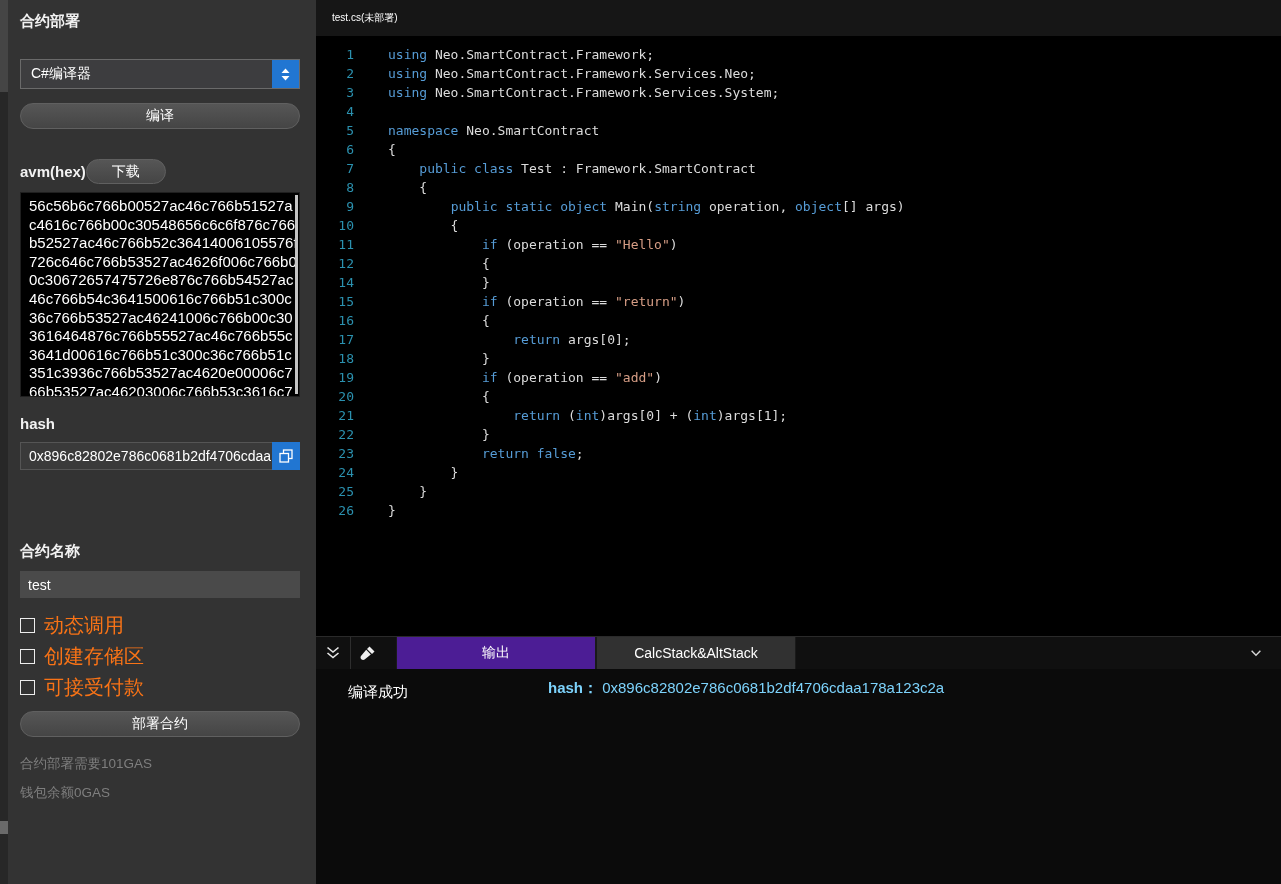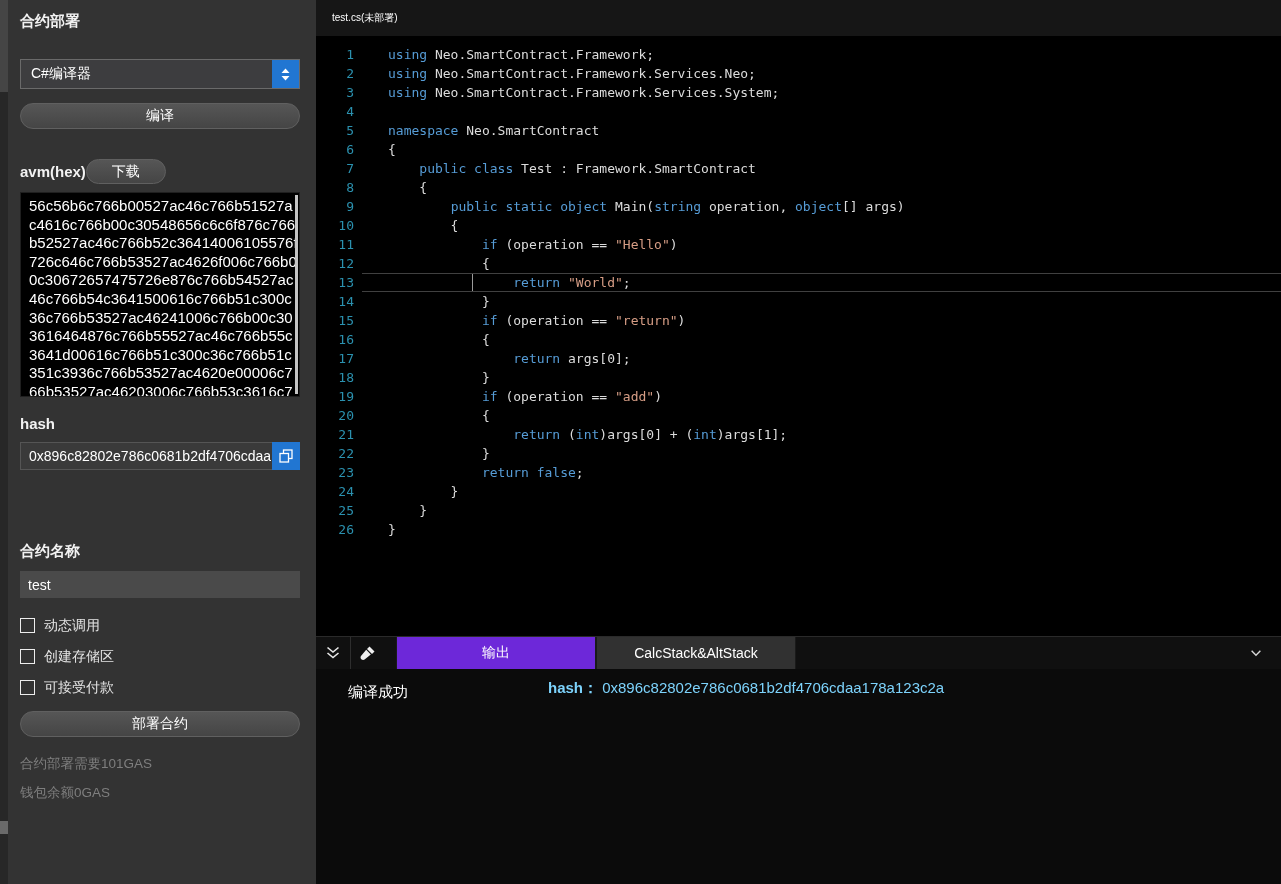--- a/index.html
+++ b/index.html
@@ -47,21 +47,21 @@
   .copy-btn { position:absolute; right:-1px; top:-1px; width:28px; height:28px; background:#2176d2;
     border:none; cursor:pointer; display:flex; align-items:center; justify-content:center; }
 
   .name-label { margin-top:72px; }
   .name-input { margin-top:10px; width:100%; height:27px; background:#4a4a4a; border:none; outline:none;
     color:#ffffff; font-size:14px; font-family:inherit; padding-left:8px; display:block; }
 
   .checks { margin-top:12px; }
   .check-row { display:flex; align-items:center; height:31px; cursor:pointer; }
   .checkbox { width:15px; height:15px; border:1px solid #ededed; background:transparent; margin-right:9px; flex-shrink:0; }
-  .check-label { font-size:14px; color:#e5e5e5; }
+  .check-label { font-size:20px; color:#f97316; }
 
   .muted { color:#7e7e7e; font-size:13.5px; }
   .muted.first { margin-top:18px; }
   .muted.second { margin-top:11px; }
 
   
   .main { flex:1; display:flex; flex-direction:column; height:884px; min-width:0; }
   .editor-tabbar { height:36px; background:#161616; display:flex; align-items:center;
     padding-left:16px; flex-shrink:0; }
   .tab-title { font-size:10px; color:#ffffff; cursor:pointer; }
@@ -80,21 +80,21 @@
 
   
   .bottom { height:248px; flex-shrink:0; display:flex; flex-direction:column; border-top:1px solid #2a2a2a; }
   .bottom-toolbar { height:32px; background:#101010; display:flex; align-items:stretch; flex-shrink:0; }
   .tool-icon { width:34px; display:flex; align-items:center; justify-content:center; cursor:pointer; }
   .tool-icon.sep { border-left:1px solid #2e2e2e; }
   .tool-icon.right { margin-left:auto; margin-right:8px; }
   .panel-tabs { display:flex; align-items:stretch; margin-left:12px; }
   .panel-tab { width:200px; display:flex; align-items:center; justify-content:center; font-size:14px;
     color:#ffffff; background:#313131; border-left:1px solid #1a1a1a; border-right:1px solid #1a1a1a; cursor:pointer; }
-  .panel-tab.active { background:#6d28d9; }
+  .panel-tab.active { background:#4c1d95; }
   .bottom-content { flex:1; background:#0b0b0b; position:relative; font-size:15px; }
   .status-text { position:absolute; left:32px; top:14px; color:#ffffff; }
   .hash-line { position:absolute; left:232px; top:10px; color:#7dd3fc; }
   .hash-key { font-weight:bold; }
 </style>
 </head>
 <body>
 
 <div class="app">
 
@@ -189,21 +189,20 @@
           <div class="code-line"><span class="ln">3</span><span class="code"><span class="tok-k">using</span><span class="tok-p"> Neo.SmartContract.Framework.Services.System;</span></span></div>
           <div class="code-line"><span class="ln">4</span><span class="code"></span></div>
           <div class="code-line"><span class="ln">5</span><span class="code"><span class="tok-k">namespace</span><span class="tok-p"> Neo.SmartContract</span></span></div>
           <div class="code-line"><span class="ln">6</span><span class="code"><span class="tok-p">{</span></span></div>
           <div class="code-line"><span class="ln">7</span><span class="code"><span class="tok-p">    </span><span class="tok-k">public</span><span class="tok-p"> </span><span class="tok-k">class</span><span class="tok-p"> Test : Framework.SmartContract</span></span></div>
           <div class="code-line"><span class="ln">8</span><span class="code"><span class="tok-p">    {</span></span></div>
           <div class="code-line"><span class="ln">9</span><span class="code"><span class="tok-p">        </span><span class="tok-k">public</span><span class="tok-p"> </span><span class="tok-k">static</span><span class="tok-p"> </span><span class="tok-k">object</span><span class="tok-p"> Main(</span><span class="tok-k">string</span><span class="tok-p"> operation, </span><span class="tok-k">object</span><span class="tok-p">[] args)</span></span></div>
           <div class="code-line"><span class="ln">10</span><span class="code"><span class="tok-p">        {</span></span></div>
           <div class="code-line"><span class="ln">11</span><span class="code"><span class="tok-p">            </span><span class="tok-k">if</span><span class="tok-p"> (operation == </span><span class="tok-s">"Hello"</span><span class="tok-p">)</span></span></div>
           <div class="code-line"><span class="ln">12</span><span class="code"><span class="tok-p">            {</span></span></div>
-          <div class="code-line current"><span class="ln">13</span><span class="code"><span class="tok-p">                </span><span class="tok-k">return</span><span class="tok-p"> </span><span class="tok-s">"World"</span><span class="tok-p">;</span></span><span class="caret"></span></div>
           <div class="code-line"><span class="ln">14</span><span class="code"><span class="tok-p">            }</span></span></div>
           <div class="code-line"><span class="ln">15</span><span class="code"><span class="tok-p">            </span><span class="tok-k">if</span><span class="tok-p"> (operation == </span><span class="tok-s">"return"</span><span class="tok-p">)</span></span></div>
           <div class="code-line"><span class="ln">16</span><span class="code"><span class="tok-p">            {</span></span></div>
           <div class="code-line"><span class="ln">17</span><span class="code"><span class="tok-p">                </span><span class="tok-k">return</span><span class="tok-p"> args[0];</span></span></div>
           <div class="code-line"><span class="ln">18</span><span class="code"><span class="tok-p">            }</span></span></div>
           <div class="code-line"><span class="ln">19</span><span class="code"><span class="tok-p">            </span><span class="tok-k">if</span><span class="tok-p"> (operation == </span><span class="tok-s">"add"</span><span class="tok-p">)</span></span></div>
           <div class="code-line"><span class="ln">20</span><span class="code"><span class="tok-p">            {</span></span></div>
           <div class="code-line"><span class="ln">21</span><span class="code"><span class="tok-p">                </span><span class="tok-k">return</span><span class="tok-p"> (</span><span class="tok-k">int</span><span class="tok-p">)args[0] + (</span><span class="tok-k">int</span><span class="tok-p">)args[1];</span></span></div>
           <div class="code-line"><span class="ln">22</span><span class="code"><span class="tok-p">            }</span></span></div>
           <div class="code-line"><span class="ln">23</span><span class="code"><span class="tok-p">            </span><span class="tok-k">return</span><span class="tok-p"> </span><span class="tok-k">false</span><span class="tok-p">;</span></span></div>

